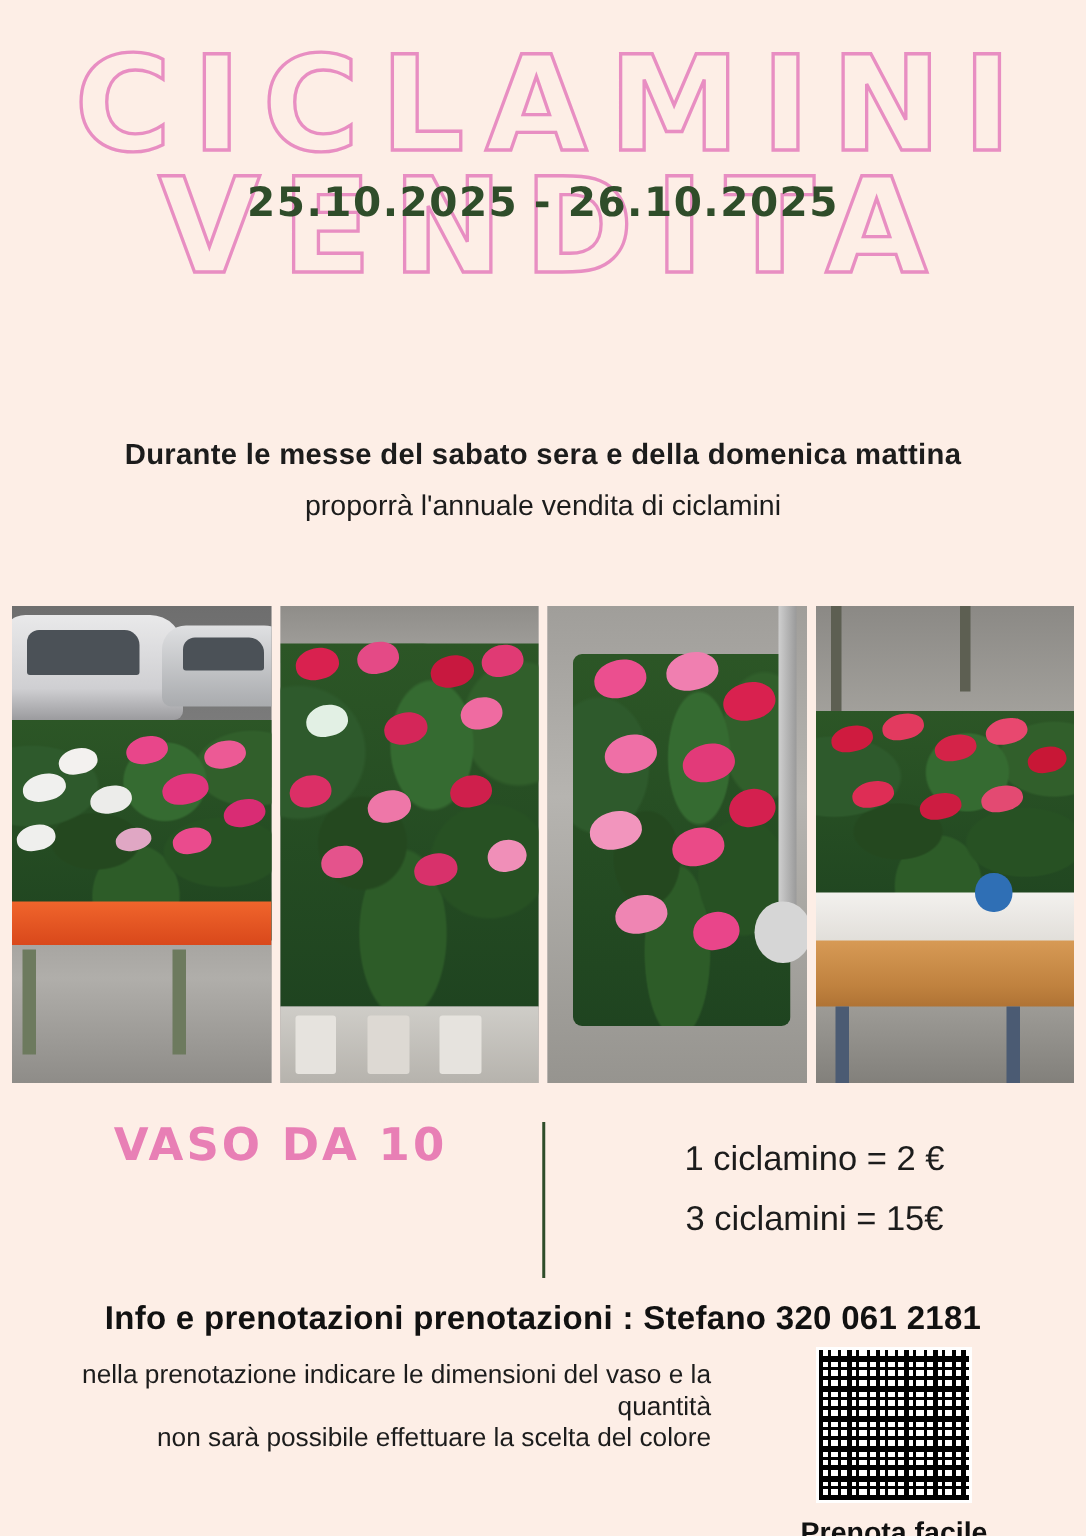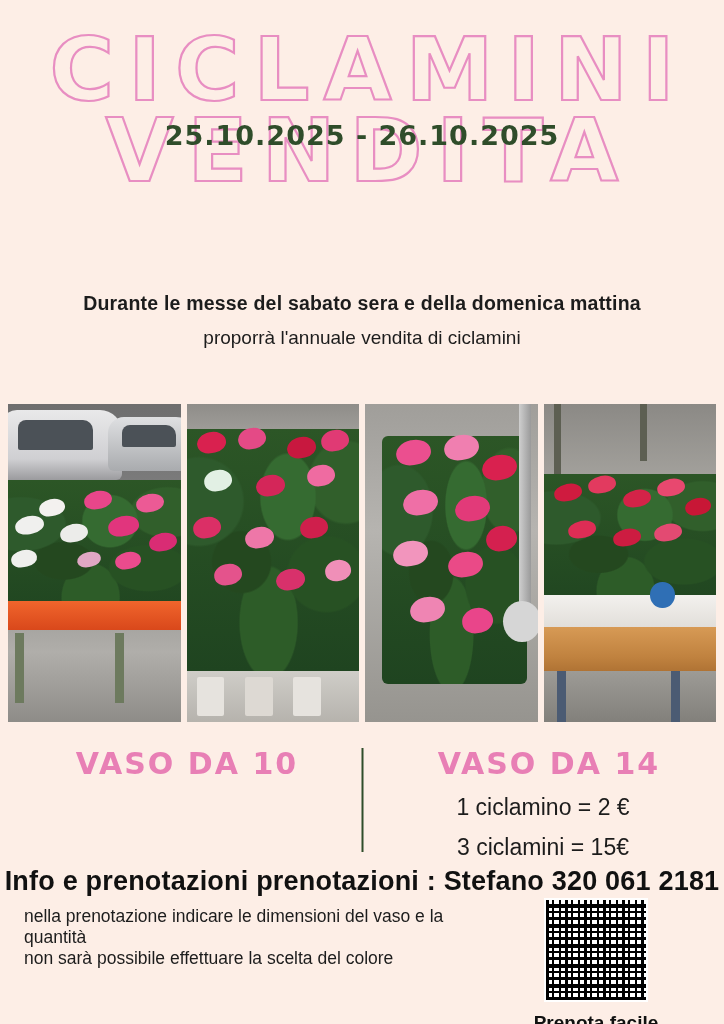--- a/index.html
+++ b/index.html
@@ -178,32 +178,32 @@
     font-size: 23px;
     color: #1c1c1c;
     font-weight: 400;
   }
 
   
   .info {
     position: absolute;
     top: 866px; left: 0; right: 0;
     text-align: center;
-    font-size: 27px;
+    font-size: 22px;
     font-weight: 700;
     color: #111;
     letter-spacing: .2px;
   }
 
   
   .notes {
     position: absolute;
     top: 906px; left: 24px;
     width: 450px;
-    text-align: left;
+    text-align: right;
     color: #1c1c1c;
   }
   .notes .n1 { font-size: 17.5px; line-height: 1.2; }
   .notes .n2 { font-size: 17.5px; line-height: 1.2; }
 
   .qr-wrap {
     position: absolute;
     top: 898px; right: 52px;
     width: 152px;
     text-align: center;
@@ -338,21 +338,20 @@
     </div>
 
   </div>
 
   <div class="prices">
     <div class="price-divider"></div>
     <div class="price-col">
       <div class="price-title">VASO DA 10</div>
     </div>
     <div class="price-col">
-      <div class="price-title">VASO DA 14</div>
       <div class="price-row">1 ciclamino = 2 €</div>
       <div class="price-row">3 ciclamini = 15€</div>
     </div>
   </div>
 
   <div class="info">Info e prenotazioni prenotazioni : Stefano 320 061 2181</div>
 
   <div class="notes">
     <div class="n1">nella prenotazione indicare le dimensioni del vaso e la quantità</div>
     <div class="n2">non sarà possibile effettuare la scelta del colore</div>

